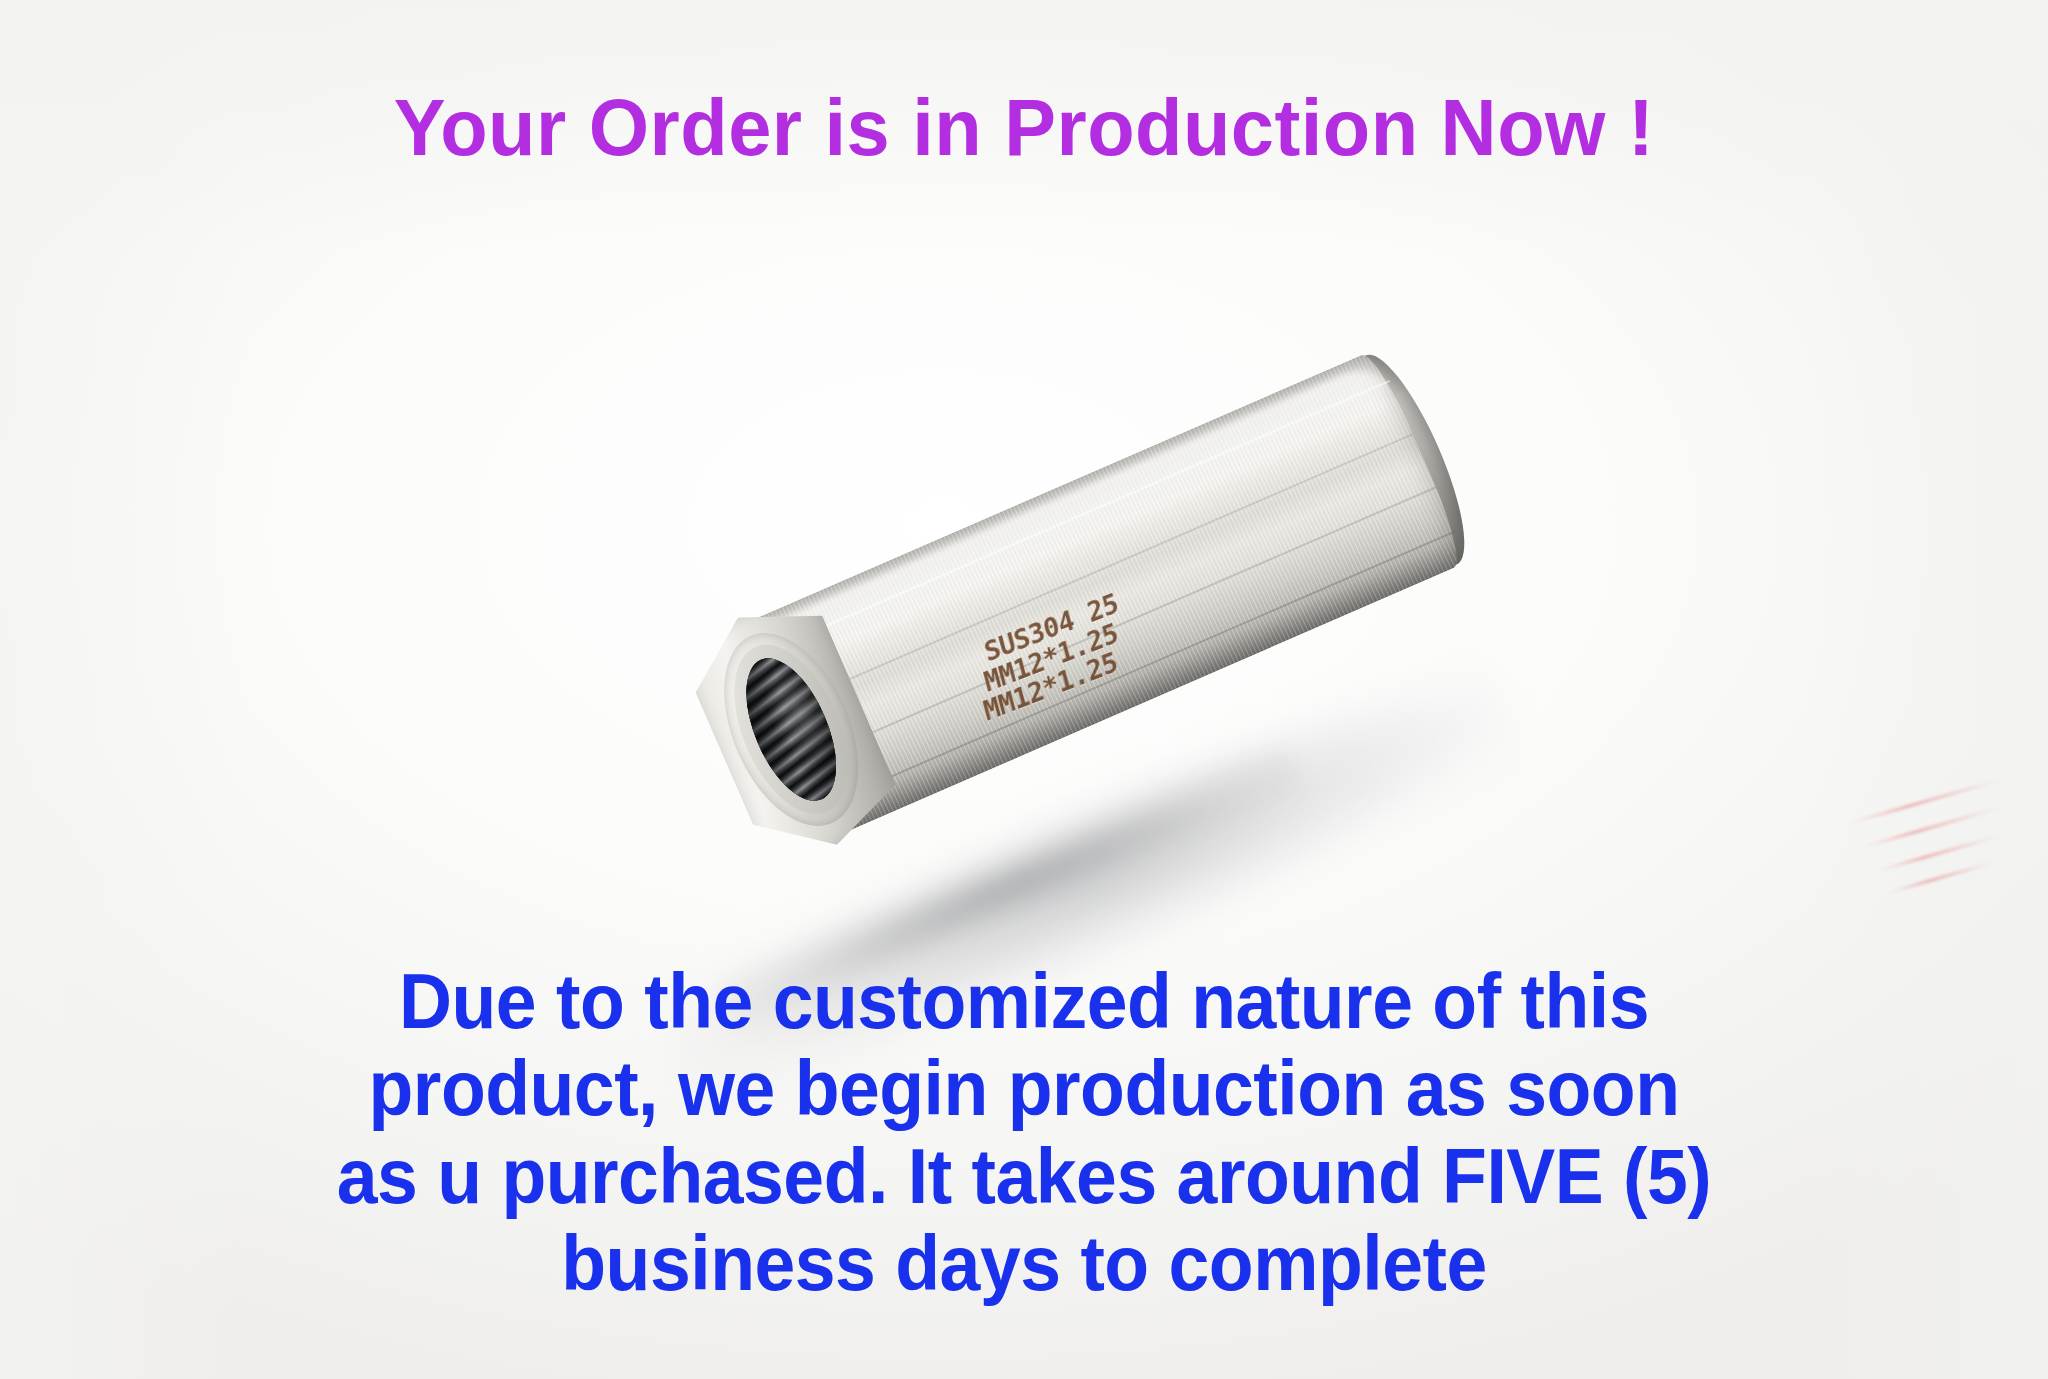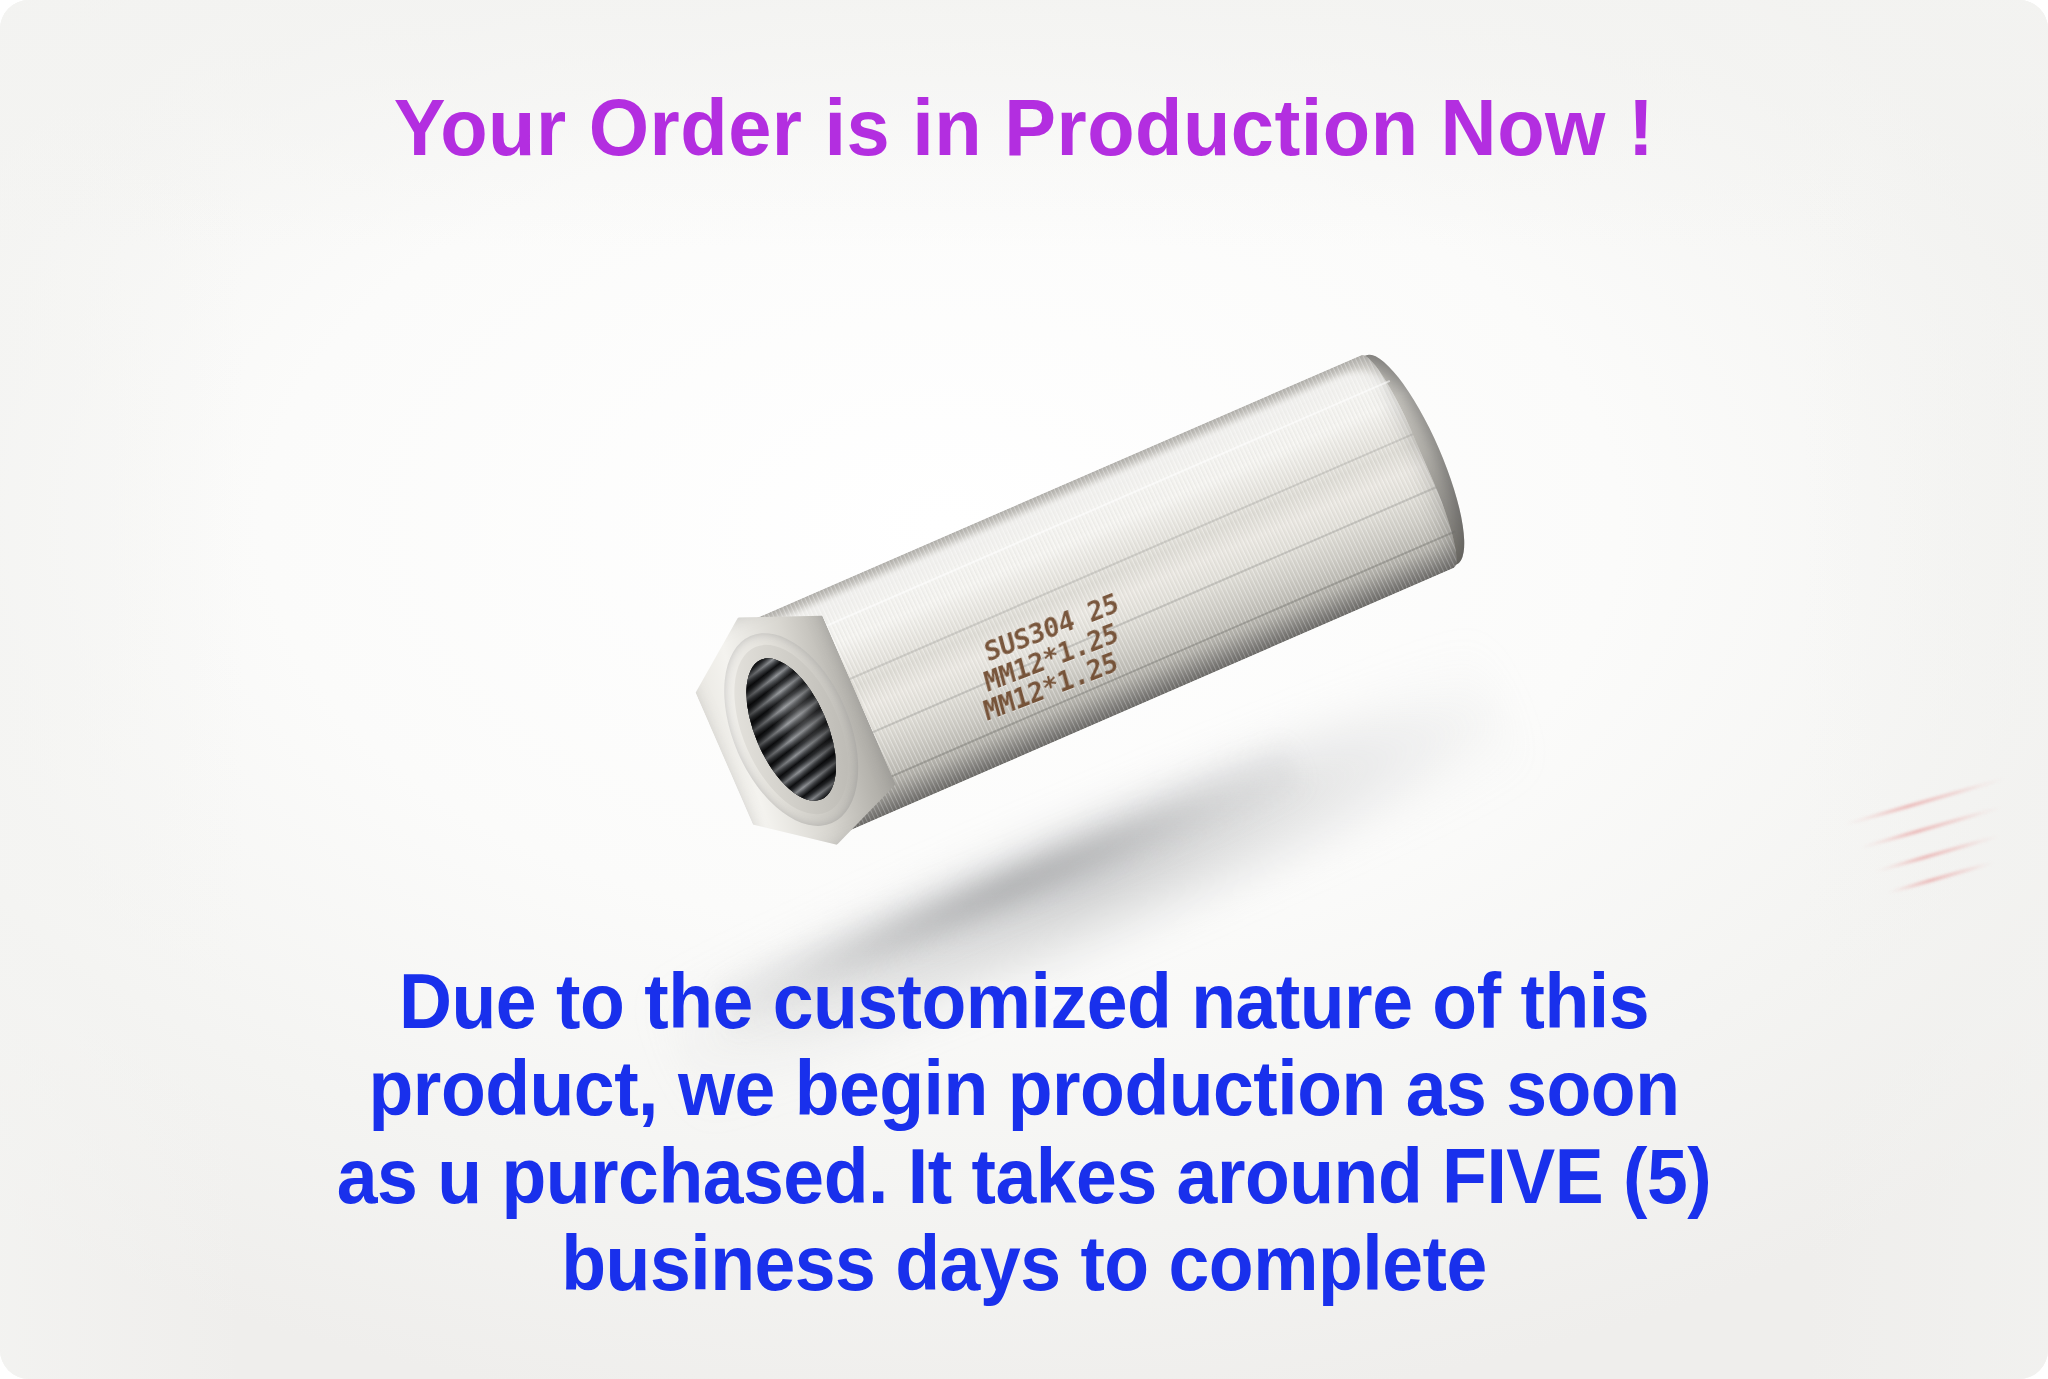--- a/index.html
+++ b/index.html
@@ -8,21 +8,20 @@
     padding: 0;
     background: #ffffff;
   }
   #page {
     position: relative;
     width: 2048px;
     height: 1379px;
     overflow: hidden;
     background: #fdfdfc;
     font-family: "Liberation Sans", sans-serif;
-    border-radius: 29px;
   }
 
   
   .backdrop {
     position: absolute;
     inset: 0;
     background:
       radial-gradient(ellipse 1500px 900px at 46% 38%, #ffffff 0%, #fbfbfa 45%, #f4f4f2 75%, #efeeec 100%);
   }
   .backdrop-vignette {

